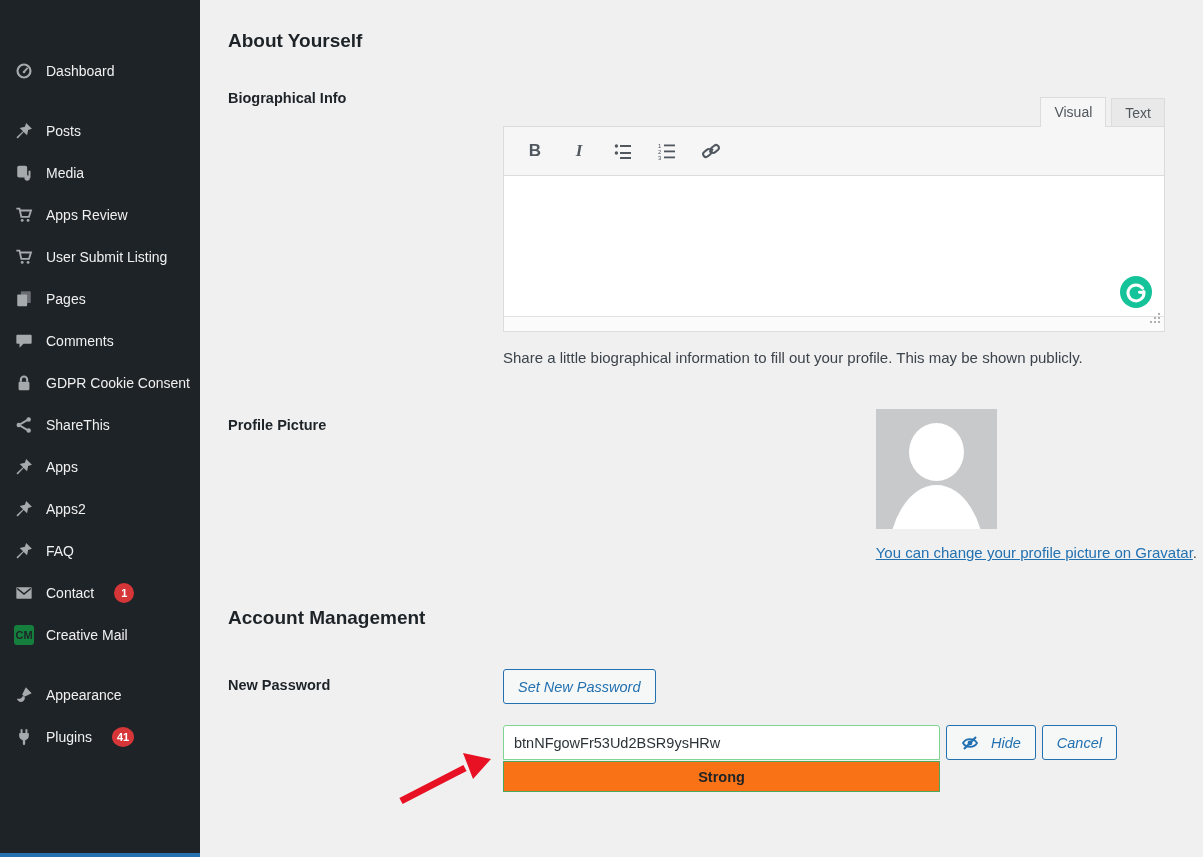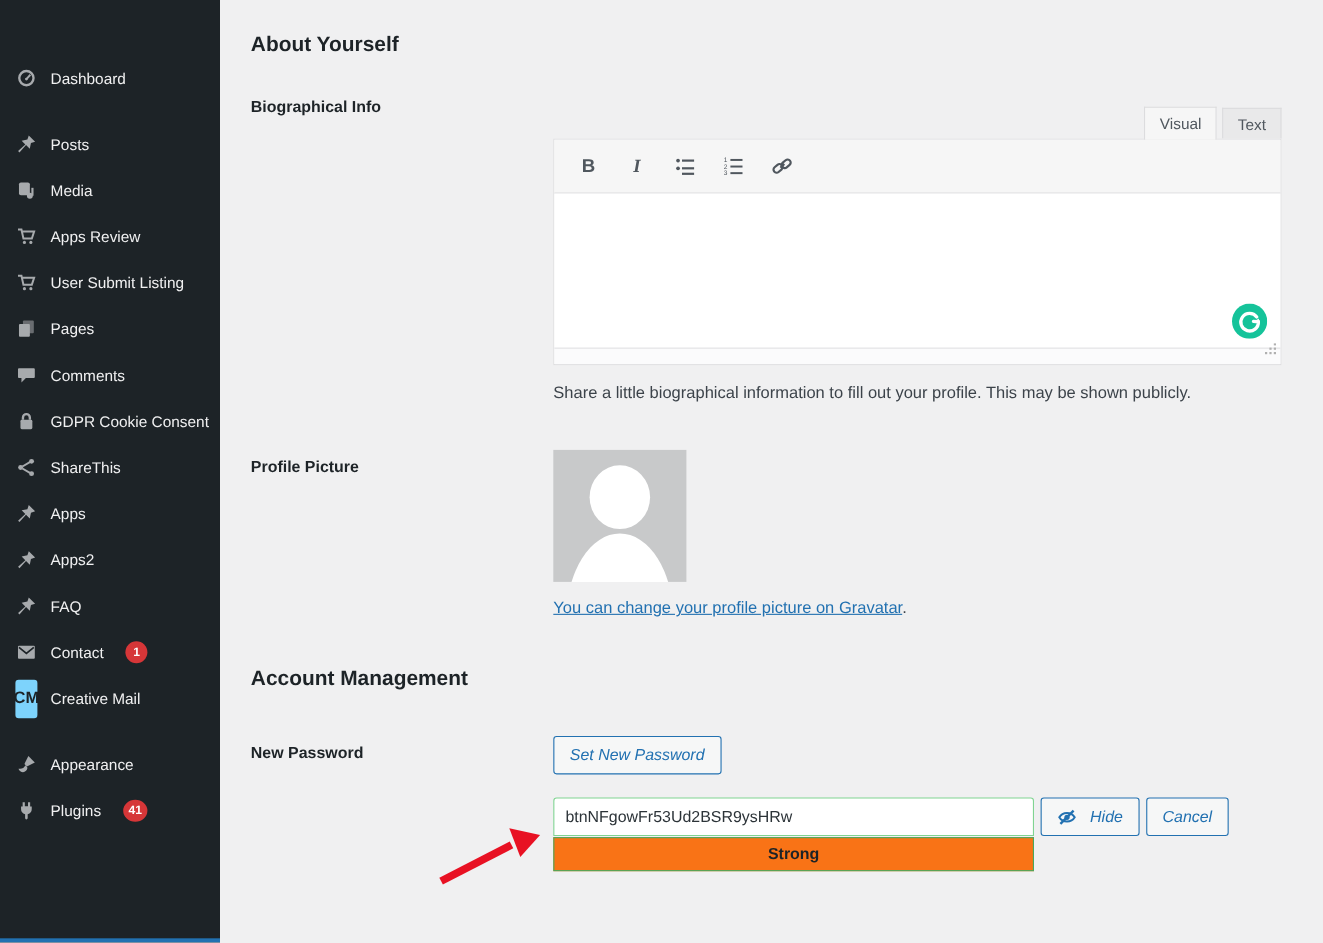--- a/index.html
+++ b/index.html
@@ -21,22 +21,22 @@
   .menu-icon { width:20px; height:20px; flex:none; color:#a7aaad; margin-top:2px; display:flex; align-items:center; justify-content:center; }
   .menu-icon svg { width:18px; height:18px; }
   .menu-label { flex:0 1 auto; }
   .menu-badge {
     display:inline-flex; align-items:center; justify-content:center;
     min-width:20px; height:20px; padding:0 5px; margin-left:8px; margin-top:2px;
     background:#d63638; color:#fff; font-size:11px; font-weight:bold; border-radius:50%;
   }
   .cm-badge {
     display:inline-flex; align-items:center; justify-content:center;
-    width:20px; height:35px; border-radius:3px; background:#7dd3fc;
-    color:#1d2327; font-size:15px; font-weight:bold; letter-spacing:0;
+    width:20px; height:20px; border-radius:3px; background:#15803d;
+    color:#1d2327; font-size:11px; font-weight:bold; letter-spacing:0;
   }
   .sidebar-current-bar { position:absolute; left:0; bottom:0; width:200px; height:4px; background:#2271b1; }
 
   
   .main { position:absolute; left:200px; top:0; width:1003px; height:857px; padding:30px 6px 0 28px; }
   .section-heading { font-size:19px; font-weight:600; color:#1d2327; }
   .form-row { display:flex; }
   .row-label { width:275px; flex:none; font-size:14.5px; font-weight:600; color:#1d2327; }
 
   
@@ -54,21 +54,21 @@
   .tb-btn svg { width:20px; height:20px; }
   .tb-bold { font-weight:800; font-size:17px; font-family:"Liberation Sans", sans-serif; }
   .tb-italic { font-style:italic; font-weight:600; font-size:17px; font-family:"Liberation Serif", serif; }
   .editor-content { height:140px; background:#fff; position:relative; }
   .grammarly-btn { position:absolute; right:12px; bottom:8px; width:32px; height:32px; cursor:pointer; }
   .editor-statusbar { height:15px; background:#fbfbfc; border-top:1px solid #e2e2e4; position:relative; }
   .resize-handle { position:absolute; right:3px; bottom:2px; cursor:nwse-resize; }
   .bio-desc { margin-top:13px; font-size:15px; line-height:1.74; color:#3c434a; max-width:635px; }
 
   
-  .profile-row { margin-top:38px; }
+  .profile-row { margin-top:38px;justify-content:space-between; }
   .row-label.pad { padding-top:8px; }
   .avatar { width:121px; height:120px; background:#c8c9ca; position:relative; overflow:hidden; }
   .avatar-head { position:absolute; left:33px; top:14px; width:55px; height:58px; background:#fff; border-radius:50%; }
   .avatar-body { position:absolute; left:12px; top:76px; width:97px; height:90px; background:#fff; border-radius:50% 50% 0 0 / 85% 85% 0 0; }
   .gravatar-line { margin-top:15px; font-size:15px; color:#3c434a; }
   .gravatar-link { color:#2271b1; text-decoration:underline; cursor:pointer; }
 
   
   .account-heading { margin-top:46px; }
   .newpw-row { margin-top:40px; }

